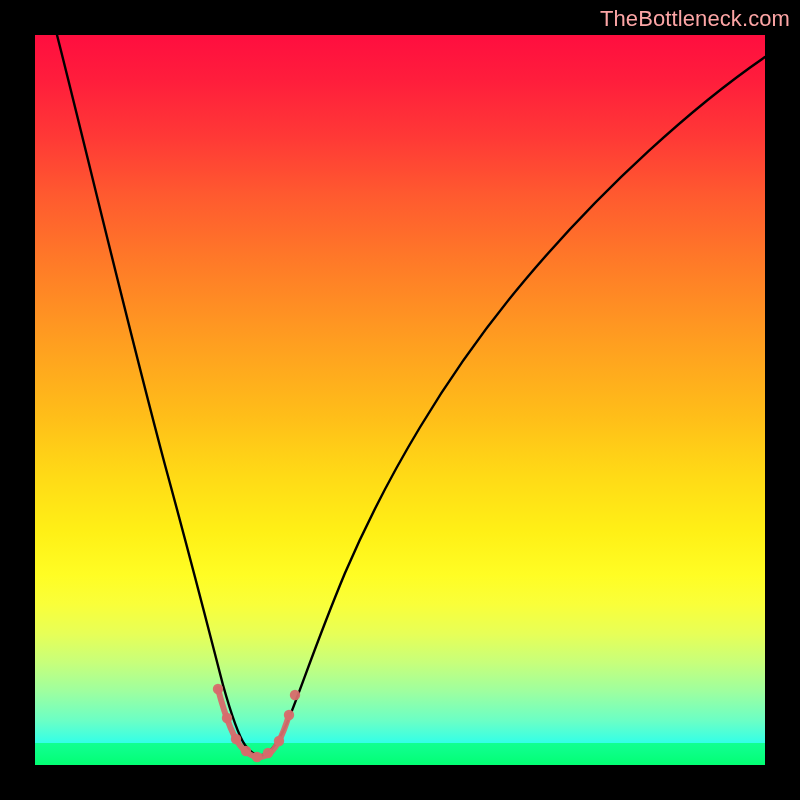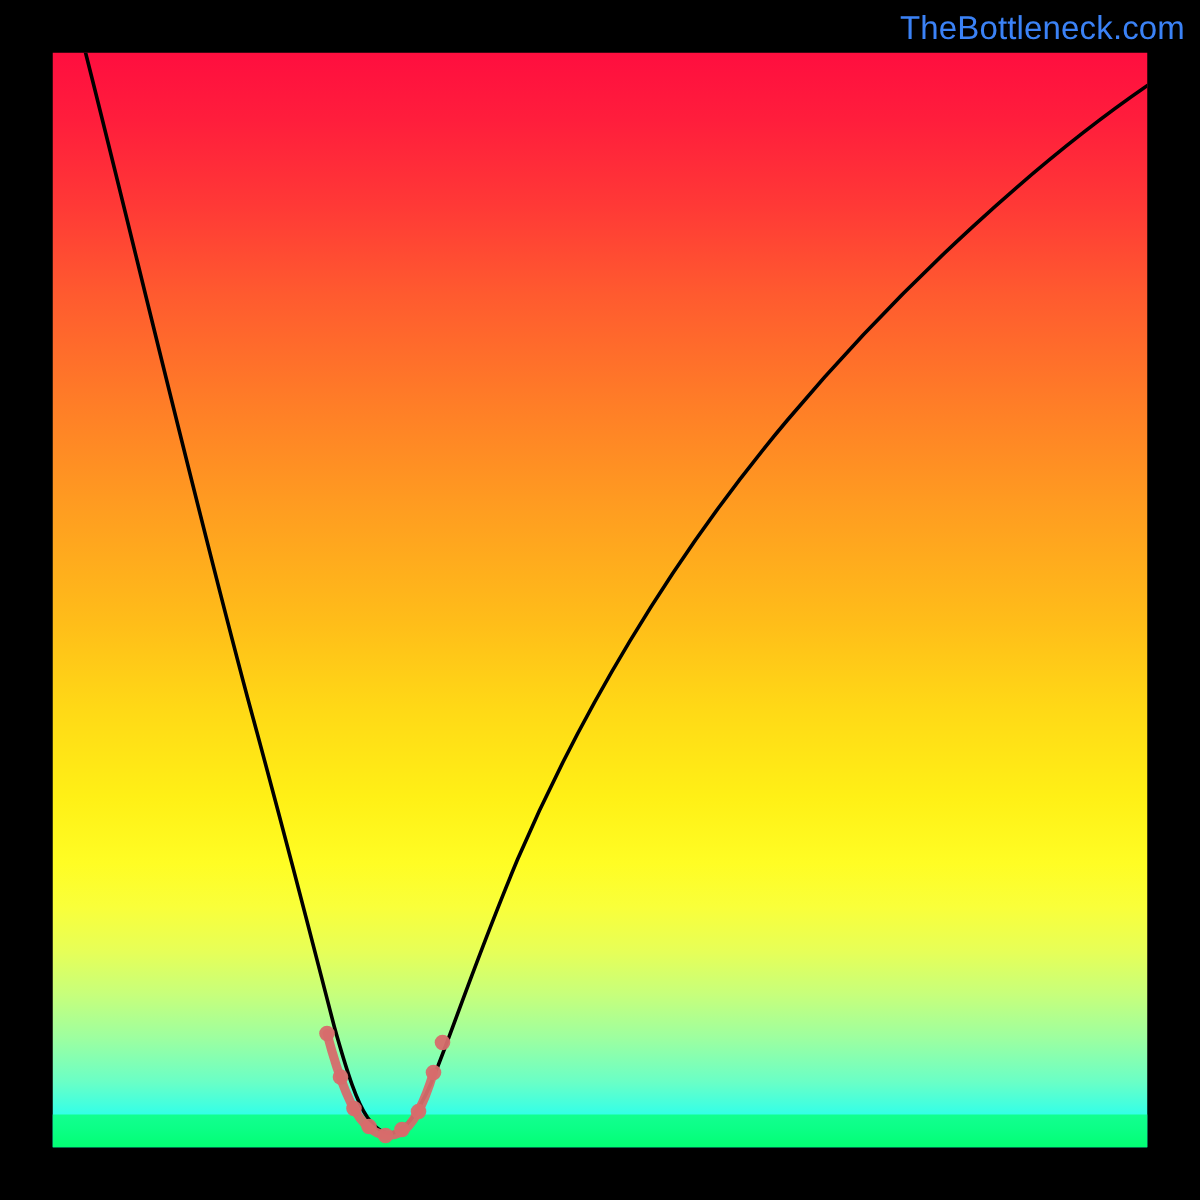--- a/index.html
+++ b/index.html
@@ -58,21 +58,21 @@
       #0cff87 40%,
       #07ff7d 70%,
       #02ff73 100%);
   }
   .watermark {
     position: absolute;
     top: 6px;
     right: 10px;
     font-size: 22px;
     font-weight: 500;
-    color: #3b82f6;
+    color: #fca5a5;
     letter-spacing: 0.1px;
     font-family: Arial, Helvetica, sans-serif;
   }
   svg.curve {
     position: absolute;
     left: 0; top: 0;
     width: 730px;
     height: 730px;
   }
   .curve-path {

